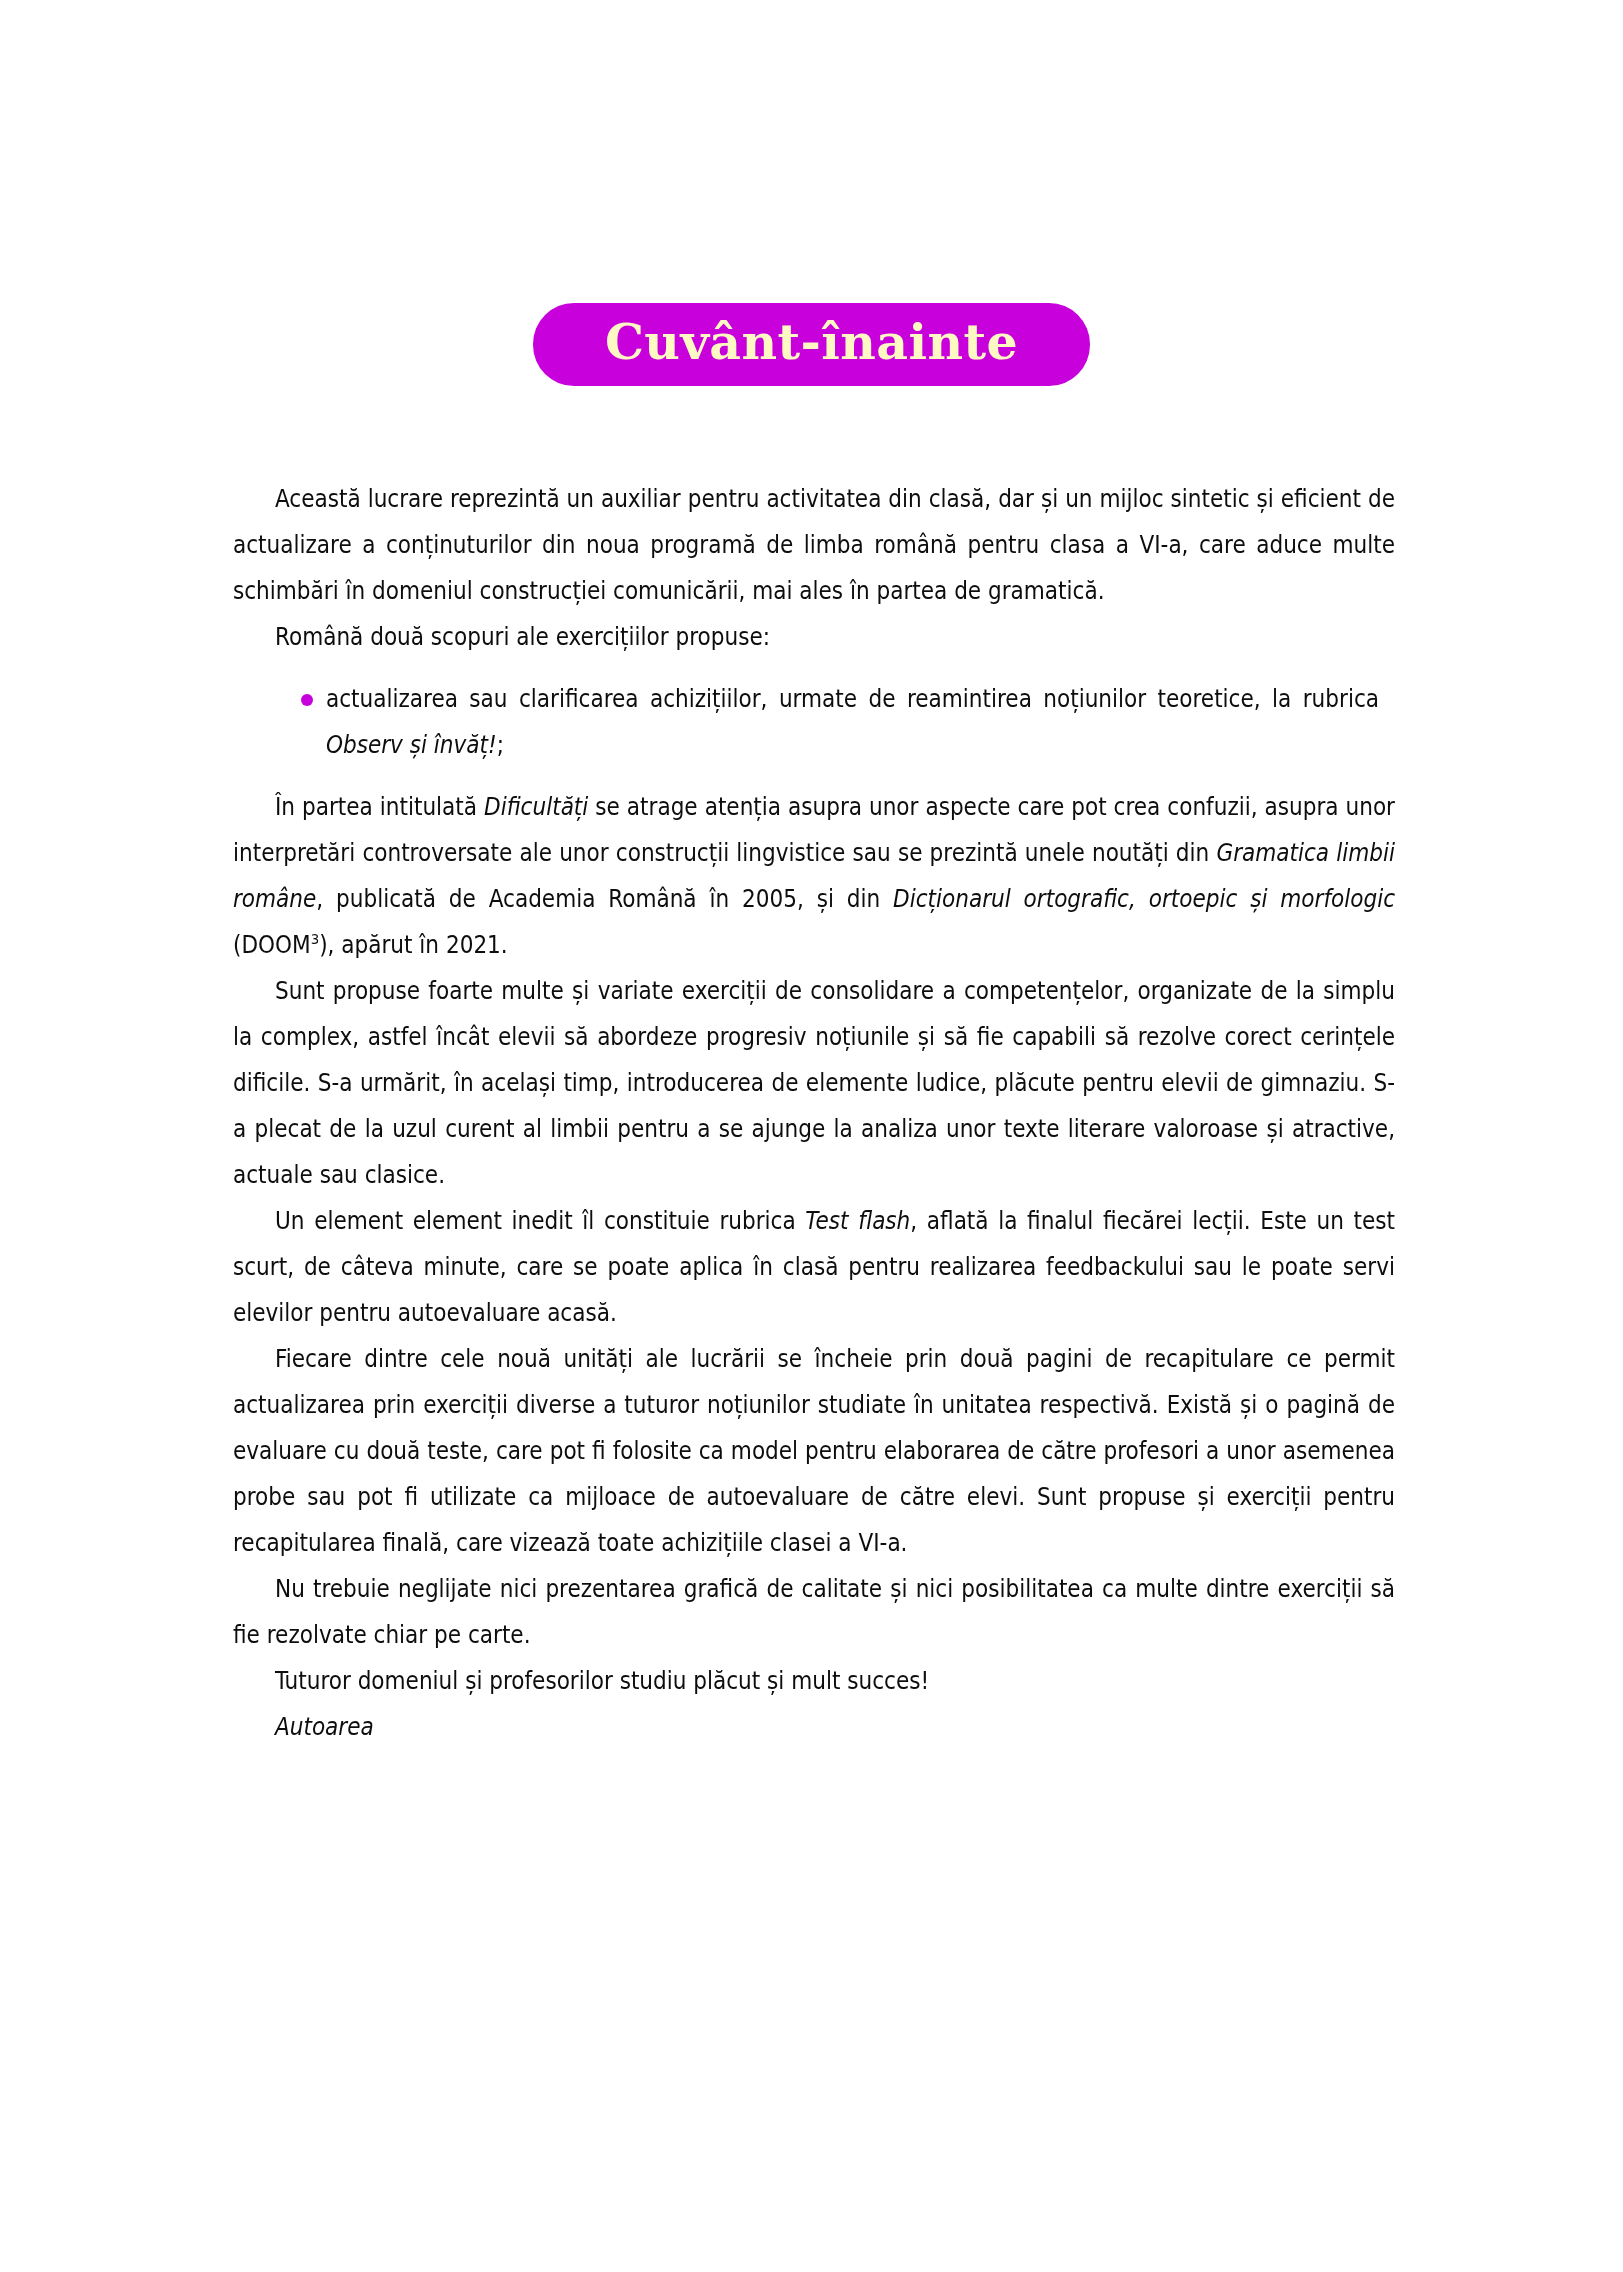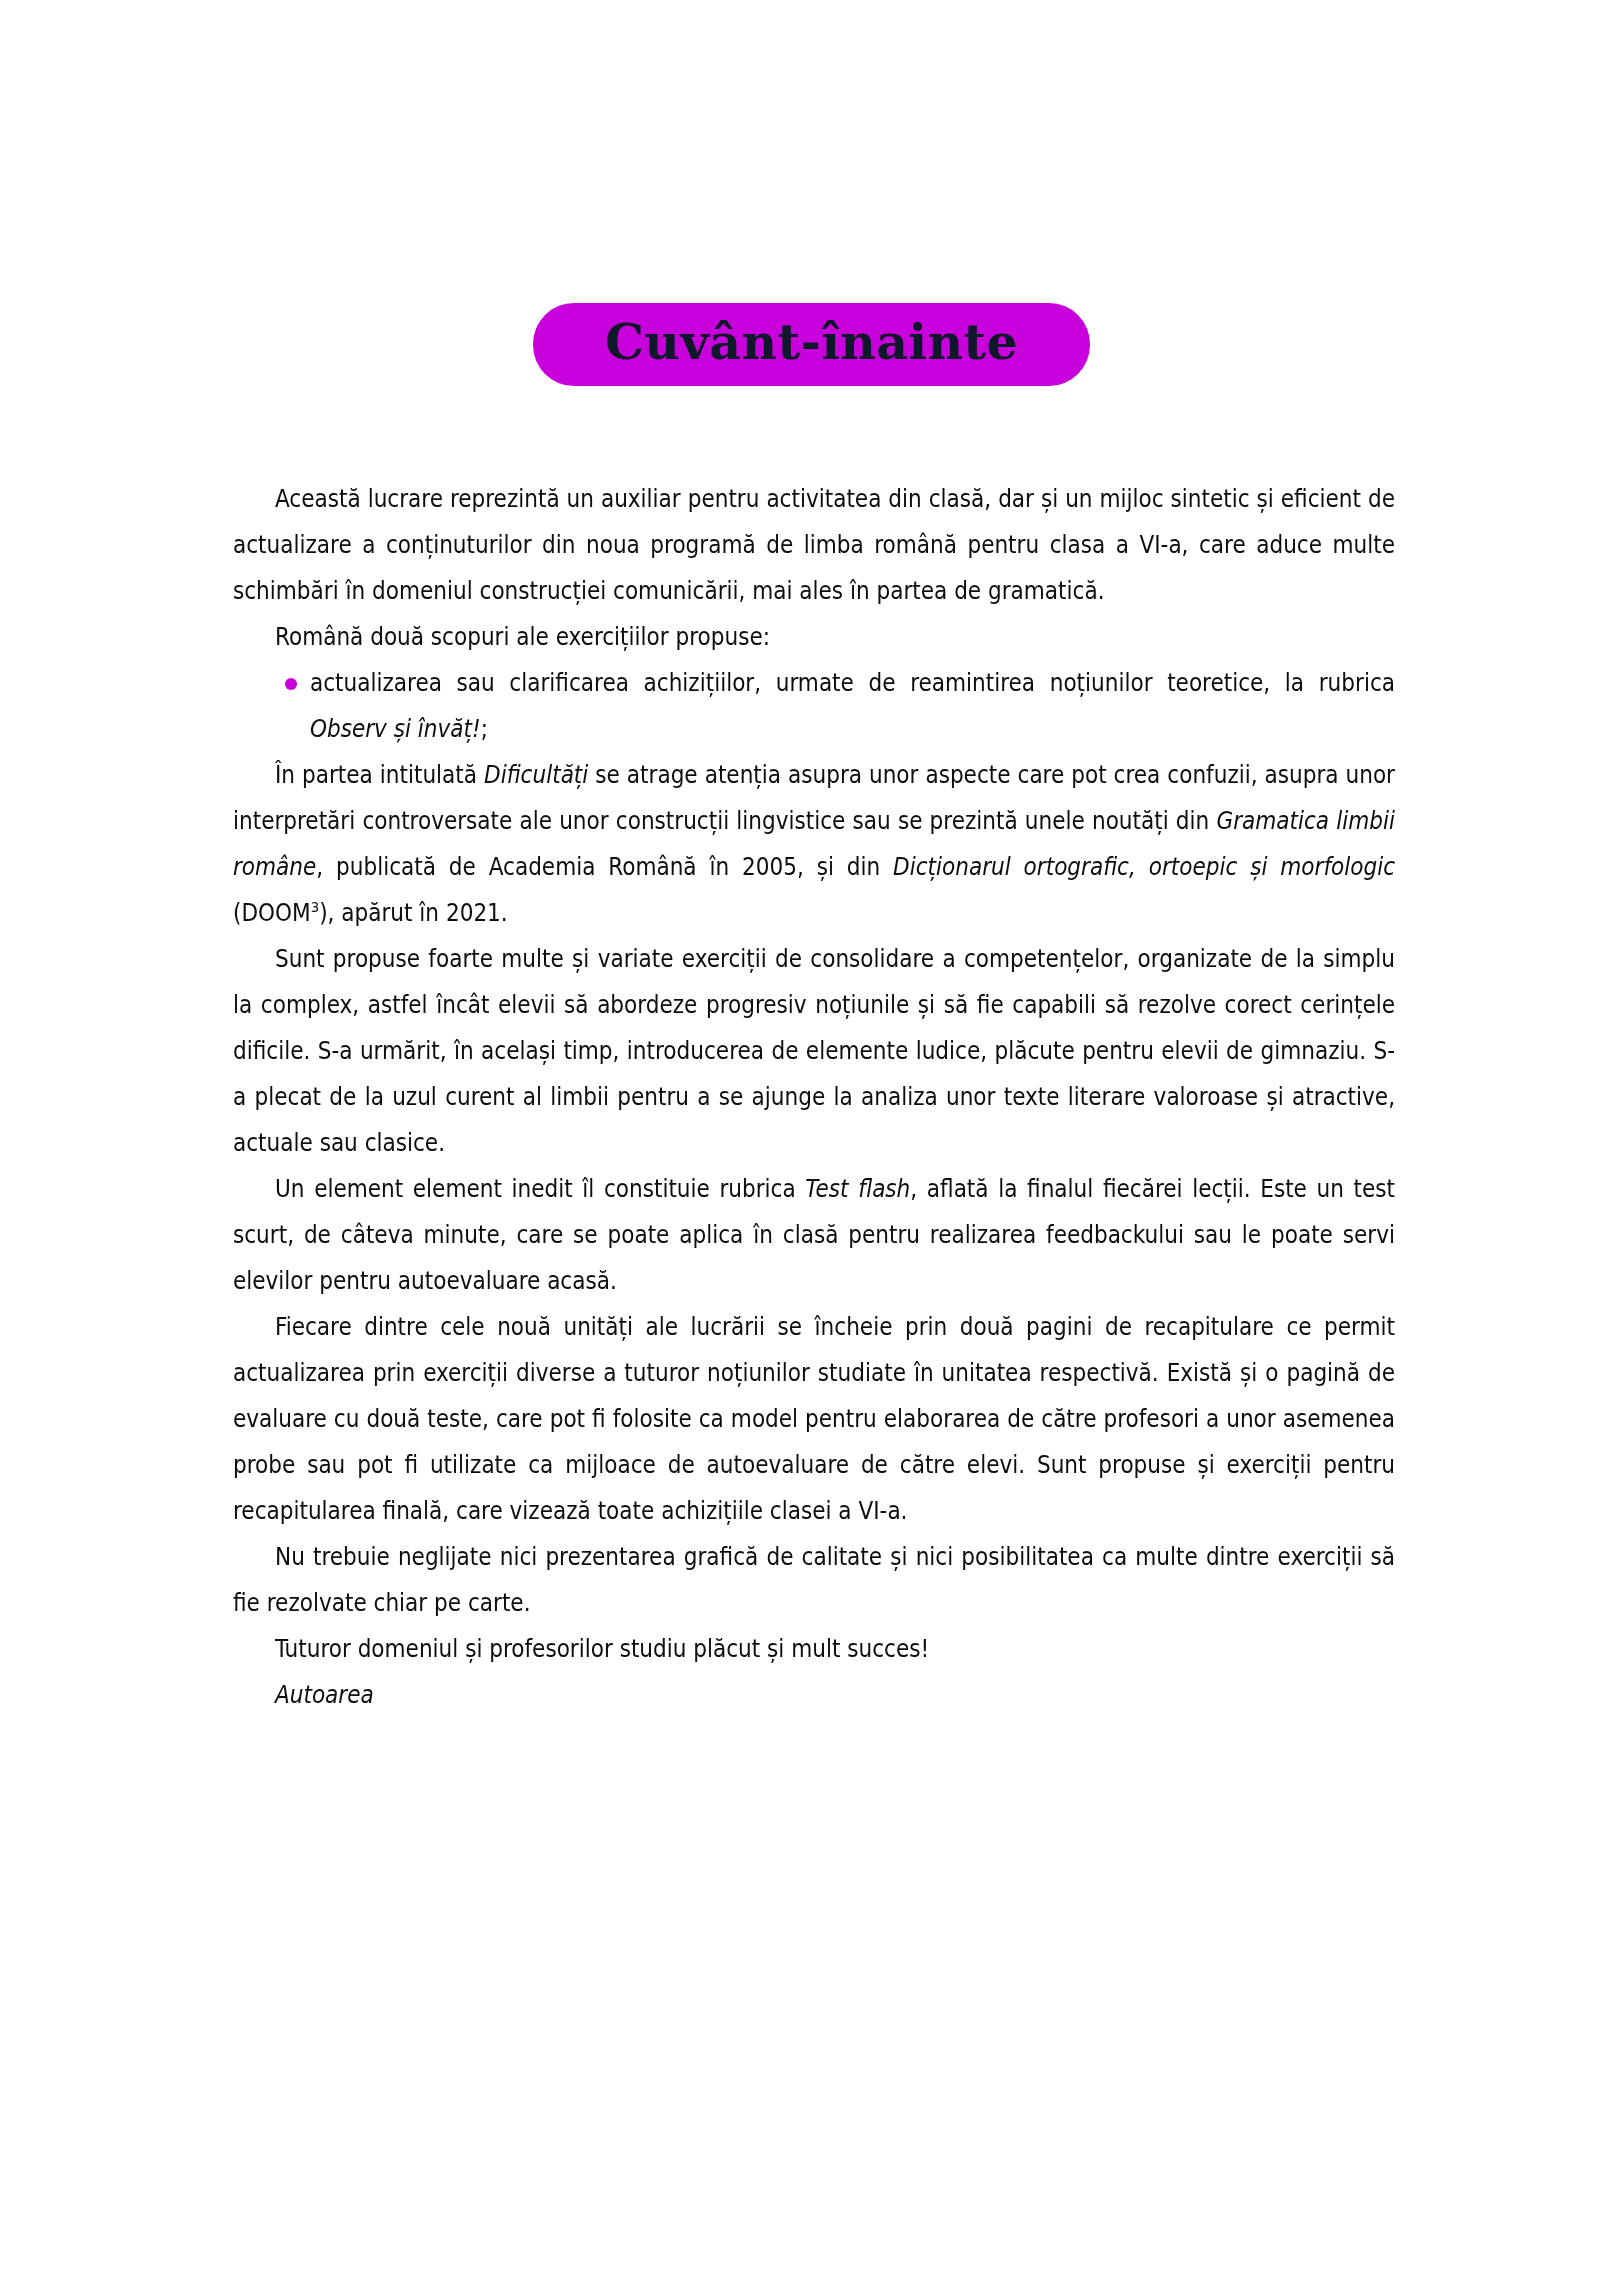--- a/index.html
+++ b/index.html
@@ -37,21 +37,21 @@
     padding: 9.4px 72px 14px 72px;
     min-width: 481px;
     text-align: center;
     box-sizing: border-box;
   }
   .title-text {
     font-family: "DejaVu Serif", "Liberation Serif", serif;
     font-weight: bold;
     font-size: 49px;
     line-height: 60px;
-    color: #0f172a;
+    color: #fef9c3;
     letter-spacing: 0.4px;
     white-space: nowrap;
     display: block;
   }
 
   
   .body-block {
     position: absolute;
     left: 233px;
     top: 476px;
@@ -74,21 +74,21 @@
   }
 
   
   .bullets {
     list-style: none;
     margin: 0;
     padding: 0;
   }
   .bullets li {
     position: relative;
-    margin: 0;
+    margin: 16px;
     padding-left: 77px;
     text-align: justify;
     text-indent: 0;
   }
   .bullets li .dot {
     position: absolute;
     left: 52px;
     top: 18px;
     width: 11.8px;
     height: 11.8px;

